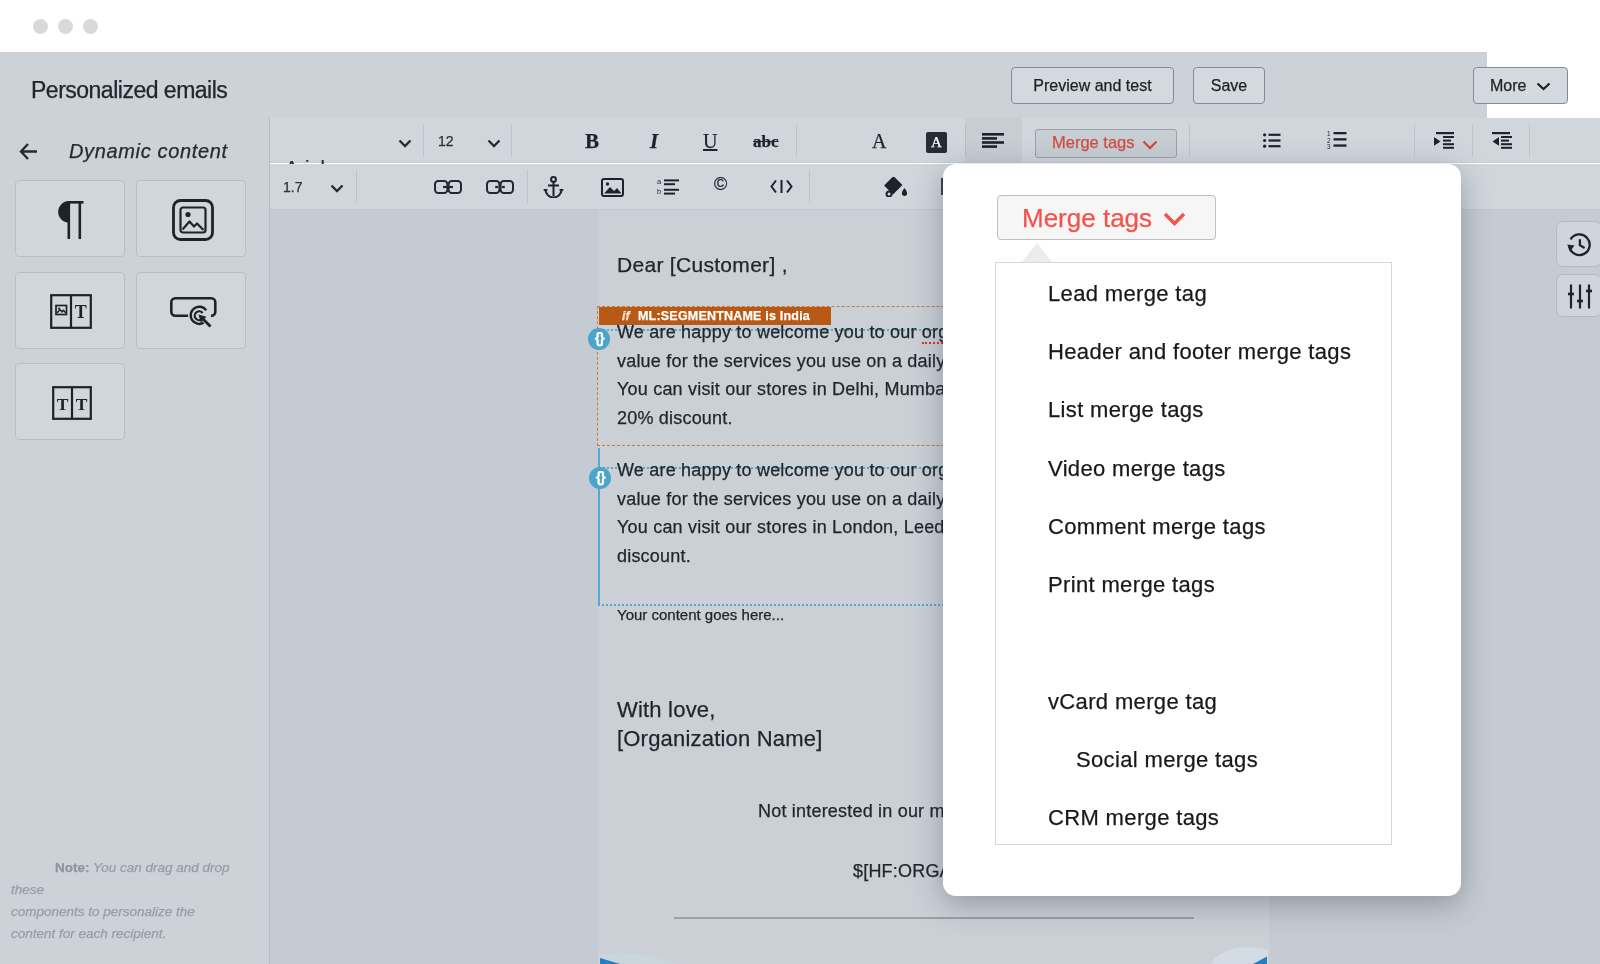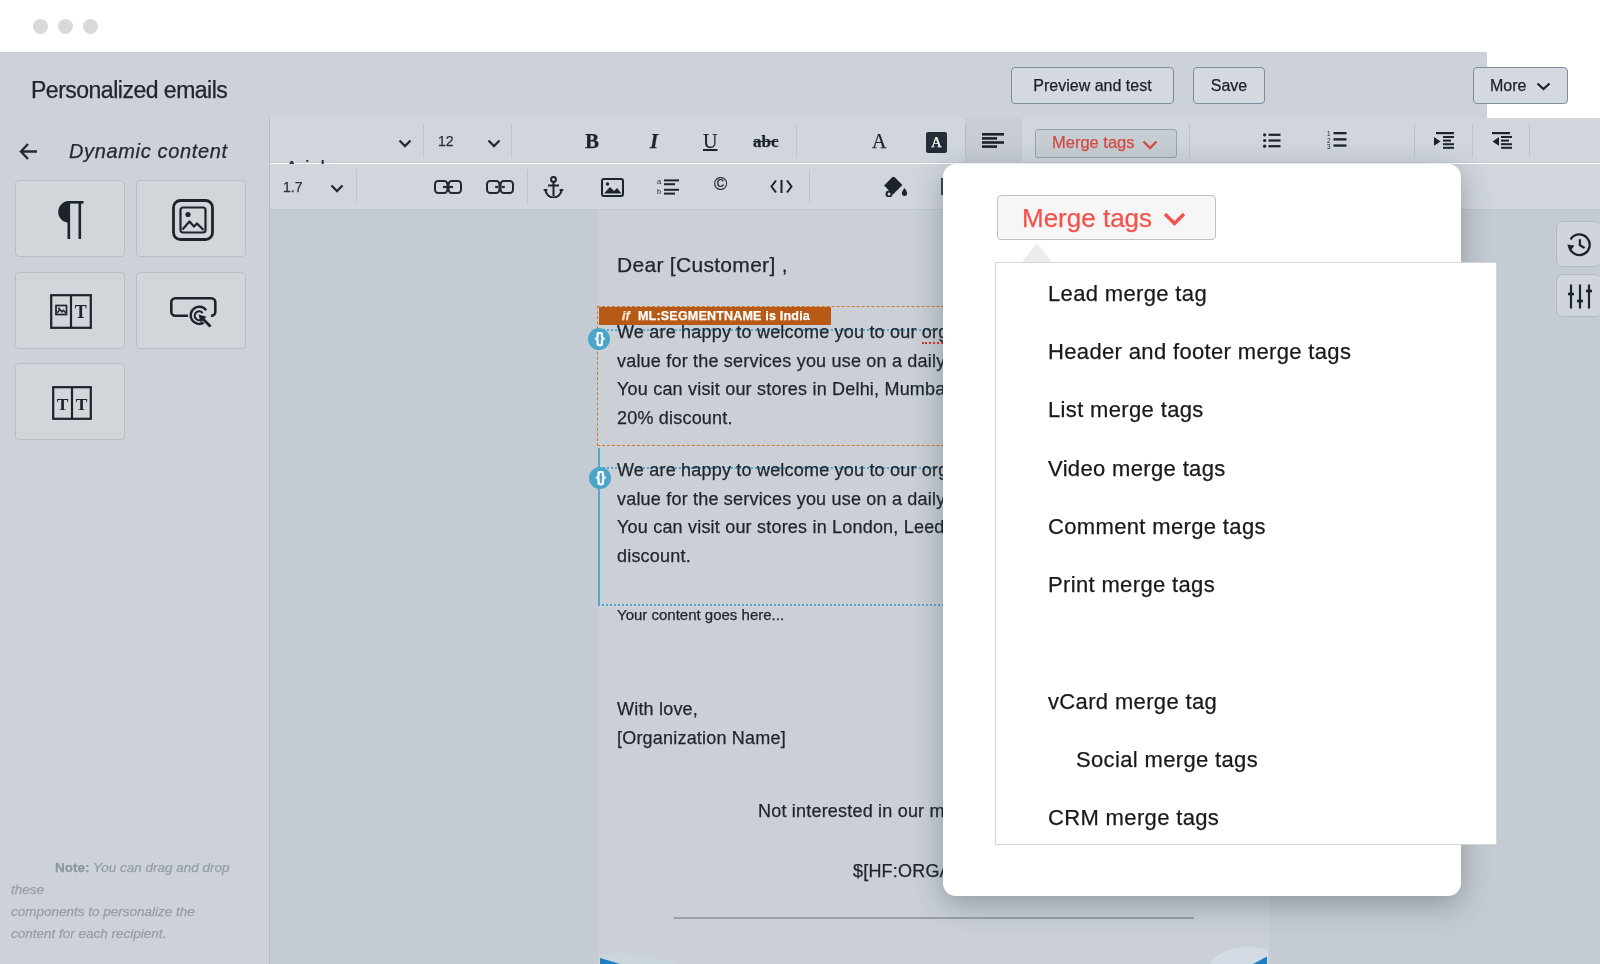--- a/index.html
+++ b/index.html
@@ -252,21 +252,21 @@
 <div class="abs" style="left:588px;top:328px;width:22px;height:22px;border-radius:50%;background:#4ba4c9;color:#fff;font-size:15px;font-weight:bold;text-align:center;line-height:20px;letter-spacing:-1.5px;">{}</div>
 
 <div class="abs" style="left:598px;top:448px;width:2px;height:157px;background:#55a9cf;"></div>
 <div class="abs" style="left:600px;top:467px;width:668px;height:0;border-top:2px dotted #55a8cd;"></div>
 <div class="abs" style="left:598px;top:604px;width:670px;height:0;border-top:2px dotted #55a8cd;"></div>
 <div class="abs" style="left:617px;top:456px;font-size:18px;letter-spacing:0.2px;line-height:28.5px;color:#1f252b;white-space:nowrap;">We are happy to welcome you to our organization. We hope you<br>value for the services you use on a daily basis from our company.<br>You can visit our stores in London, Leeds and Manchester to avail<br>discount.</div>
 <div class="abs" style="left:589px;top:467px;width:22px;height:22px;border-radius:50%;background:#4ba4c9;color:#fff;font-size:15px;font-weight:bold;text-align:center;line-height:20px;letter-spacing:-1.5px;">{}</div>
 
 <div class="abs" style="left:617px;top:606px;font-size:15px;line-height:17px;color:#21262c;white-space:nowrap;">Your content goes here...</div>
 
-<div class="abs" style="left:617px;top:695px;font-size:18px;letter-spacing:0.2px;line-height:29px;color:#1f252b;white-space:nowrap;">With love,<br>[Organization Name]</div>
+<div class="abs" style="left:617px;top:695px;font-size:22px;letter-spacing:0.2px;line-height:29px;color:#1f252b;white-space:nowrap;">With love,<br>[Organization Name]</div>
 
 <div class="abs" style="left:758px;top:802px;font-size:18px;letter-spacing:0.2px;line-height:19px;color:#1f252b;white-space:nowrap;">Not interested in our messages? Unsubscribe</div>
 <div class="abs" style="left:853px;top:862px;font-size:18px;letter-spacing:0.2px;line-height:19px;color:#1f252b;white-space:nowrap;">$[HF:ORGADDRESS]</div>
 
 <div class="abs" style="left:674px;top:917px;width:520px;height:2px;background:#9aa0a5;"></div>
 
 <svg class="abs" style="left:599px;top:944px;" width="80" height="20" viewBox="0 0 80 20">
   <path d="M0 11 C 20 6 45 9 80 20 L0 20 Z" fill="#ccd8e2" opacity="0.55"></path>
   <path d="M1 14 L1 20 L21 20 Z" fill="#1e7fc2"></path>
 </svg>
@@ -276,21 +276,21 @@
 </svg>
 
 <div class="abs" style="left:943px;top:164px;width:518px;height:732px;background:#ffffff;border-radius:13px;box-shadow:0 8px 30px rgba(40,50,60,.35);"></div>
 <div class="abs" style="left:997px;top:195px;width:219px;height:45px;border:1.5px solid #bfbfbf;border-radius:4px;background:#f7f6f6;">
   <span style="position:absolute;left:24px;top:7px;font-size:26px;color:#f4534c;">Merge tags</span>
   <svg style="position:absolute;left:165px;top:16px;" width="23" height="14" viewBox="0 0 23 14">
       <polyline points="2,2 11.5,11.5 21,2" fill="none" stroke="#f4534c" stroke-width="3.4"></polyline>
     </svg>
 </div>
 <div class="abs" style="left:1022px;top:243px;width:0;height:0;border-left:15px solid transparent;border-right:15px solid transparent;border-bottom:19px solid #ececec;"></div>
-<div class="abs" style="left:995px;top:262px;width:502px;height:583px;background:#fff;border:1px solid #d6d6d6;">
+<div class="abs" style="left:995px;top:262px;width:397px;height:583px;background:#fff;border:1px solid #d6d6d6;">
   <div class="mitem" style="top:18px;">Lead merge tag</div>
   <div class="mitem" style="top:76px;">Header and footer merge tags</div>
   <div class="mitem" style="top:134px;">List merge tags</div>
   <div class="mitem" style="top:193px;">Video merge tags</div>
   <div class="mitem" style="top:251px;">Comment merge tags</div>
   <div class="mitem" style="top:309px;">Print merge tags</div>
   <div class="mitem" style="top:426px;">vCard merge tag</div>
   <div class="mitem" style="top:484px;margin-left:28px;">Social merge tags</div>
   <div class="mitem" style="top:542px;">CRM merge tags</div>
 </div>

